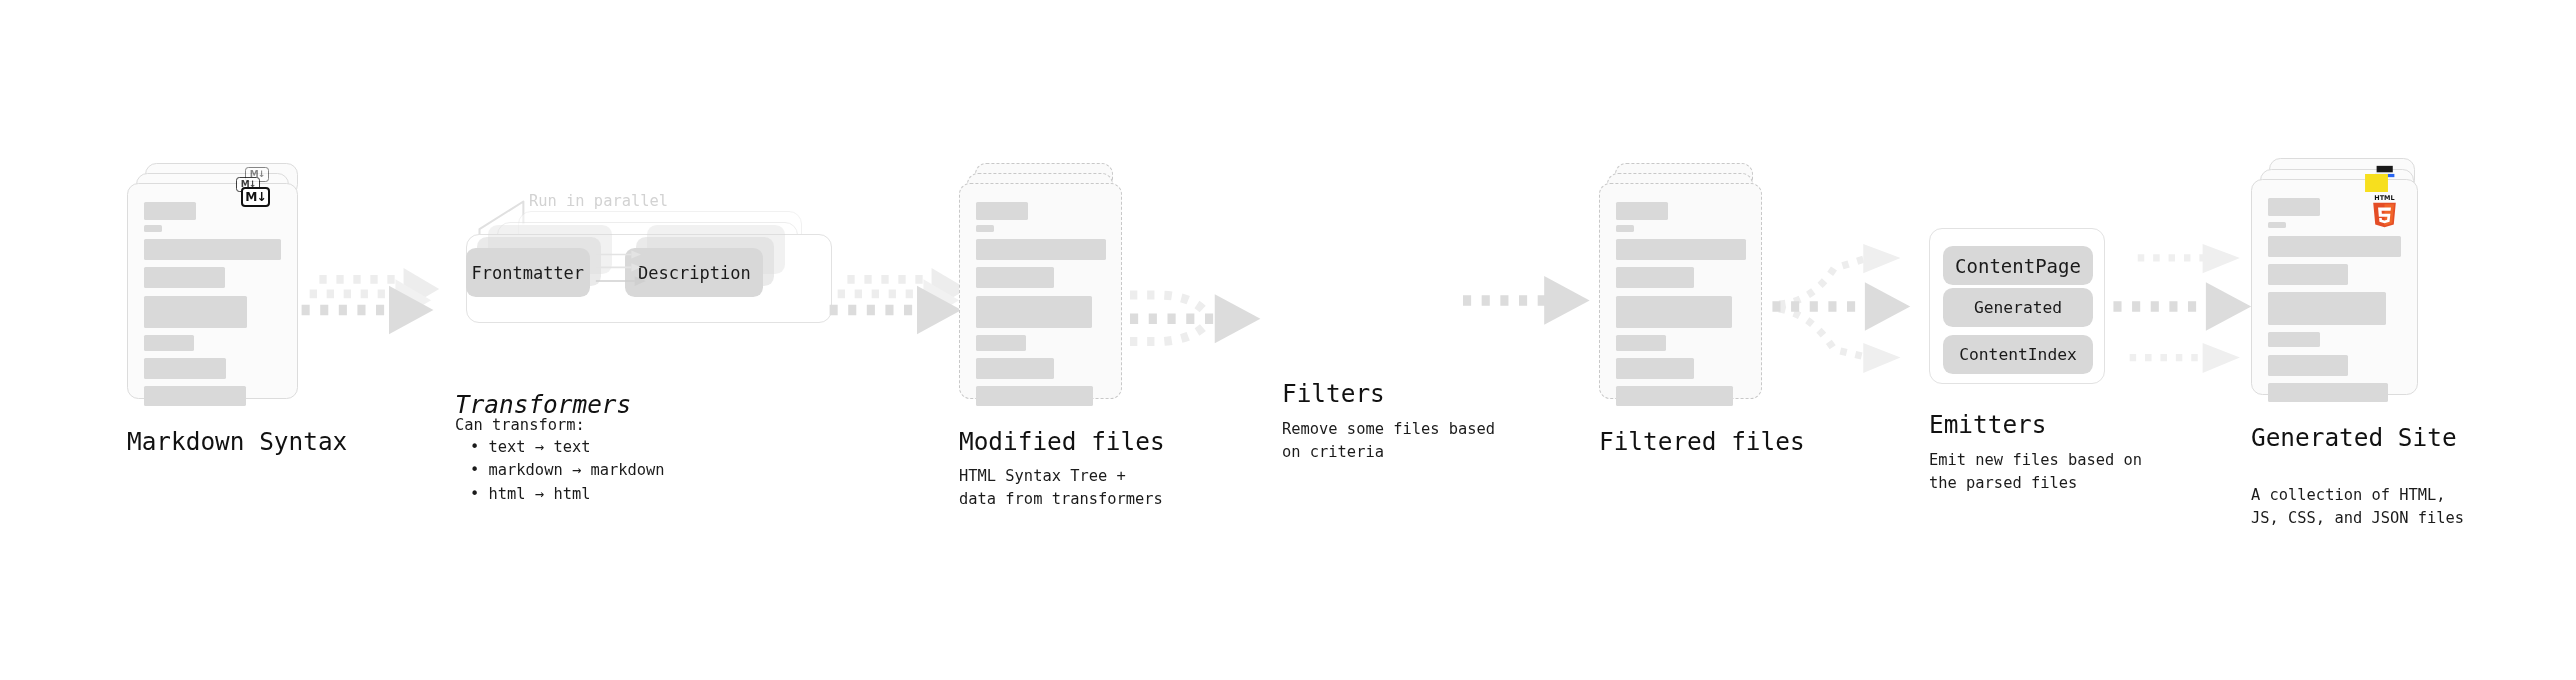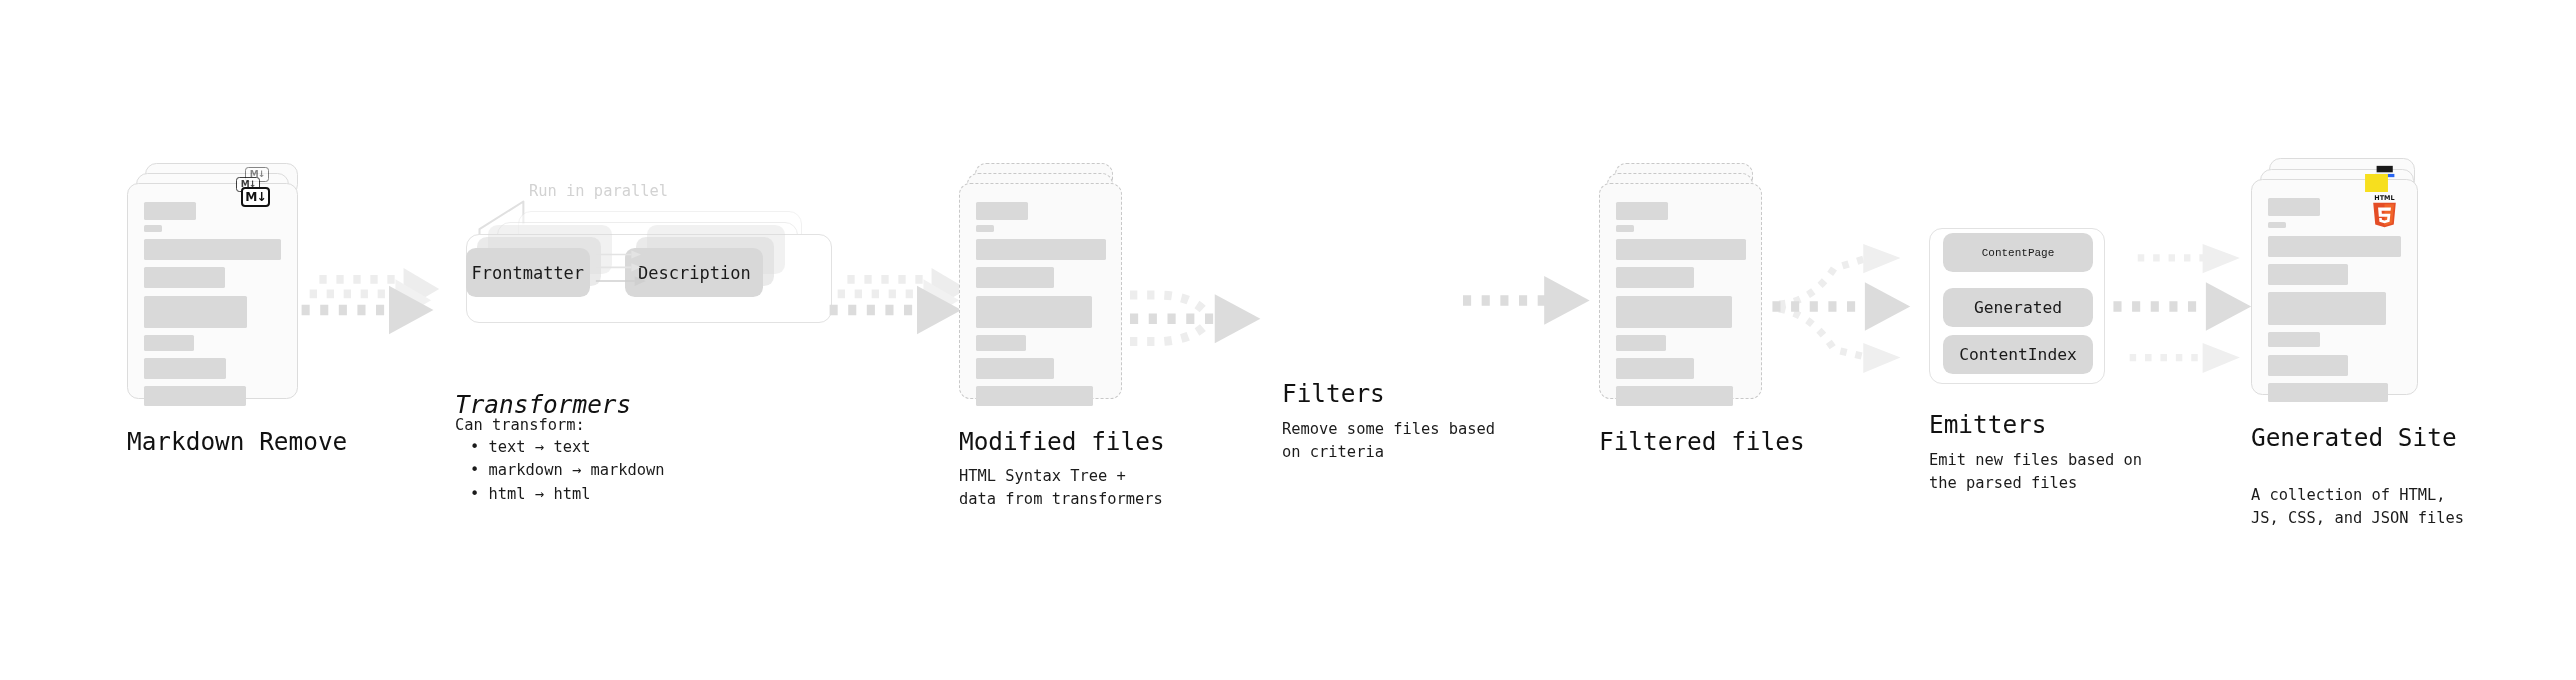--- a/index.html
+++ b/index.html
@@ -113,39 +113,39 @@
         <div class="ln" style="width:50px;height:15.4px;"></div>
         <div class="ln" style="width:82px;height:21px;"></div>
         <div class="ln" style="width:102px;height:19.5px;"></div>
       </div>
     </div>
 
     <div class="md-badge small badge" style="left:118px; top:4.1px; opacity:.5;">M↓</div>
     <div class="md-badge small badge" style="left:109px; top:14px; opacity:.8;">M↓</div>
     <div class="md-badge badge" style="left:114px; top:24.4px;">M↓</div>
   </div>
-  <div class="title" style="left:127px; top:427px;">Markdown Remove</div>
+  <div class="title" style="left:127px; top:427px;">Markdown Syntax</div>
 
   <svg class="deco" style="left:301px; top:268px;" width="163" height="89" viewBox="0 0 200 110">
     <g stroke="#ededed" stroke-width="11" stroke-dasharray="9 12" stroke-linecap="butt" fill="none">
       <line x1="22" y1="14" x2="140" y2="14"></line>
       <line x1="10" y1="32" x2="132" y2="32"></line>
     </g>
     <polygon points="126,0 170,26 126,52" fill="#ededed"></polygon>
     <polygon points="116,14 160,40 116,66" fill="#f1f1f1"></polygon>
     <g stroke="#dcdcdc" stroke-width="13" stroke-dasharray="10 13" fill="none">
       <line x1="0" y1="52" x2="120" y2="52"></line>
     </g>
     <polygon points="108,22 163,52 108,82" fill="#dcdcdc"></polygon>
   </svg>
 
   <svg class="deco" style="left:476px; top:195px;" width="98" height="65" viewBox="0 0 120 80">
     <path d="M4,72 L4,42 L58,8 L58,36" fill="none" stroke="#e0e0e0" stroke-width="2.5" stroke-linejoin="round"></path>
   </svg>
-  <div class="runlabel" style="left:529px; top:182px;text-align:right;">Run in parallel</div>
+  <div class="runlabel" style="left:529px; top:192px;text-align:right;">Run in parallel</div>
 
   <div class="node" style="left:455px; top:211px; width:382px; height:130px;">
     <div class="groupbox ghost" style="left:63px; top:0px; width:284px; height:88px; opacity:.45;"></div>
     <div class="groupbox ghost" style="left:42px; top:11.4px; width:301px; height:91px; opacity:.6;"></div>
     <div class="groupbox" style="left:11.4px; top:23px; width:366px; height:89px;">
       <div class="chip" style="left:21px; top:-9.8px; width:124px; height:49px; opacity:.35;"></div>
       <div class="chip" style="left:9.8px; top:1.6px; width:124px; height:49px; opacity:.55;"></div>
       <div class="chip" style="left:-1.6px; top:13px; width:124px; height:49px; font-size:17px;">Frontmatter</div>
 
       <div class="chip" style="left:180px; top:-9.8px; width:138px; height:49px; opacity:.35;"></div>
@@ -253,21 +253,21 @@
     </g>
     <polygon points="112,10 158,27 112,46" fill="#efefef"></polygon>
     <polygon points="112,132 158,150 112,169" fill="#efefef"></polygon>
     <g stroke="#dcdcdc" stroke-width="13" stroke-dasharray="10 13" fill="none">
       <line x1="0" y1="87" x2="122" y2="87"></line>
     </g>
     <polygon points="114,57 170,87 114,117" fill="#dcdcdc"></polygon>
   </svg>
 
   <div class="groupbox" style="left:1929px; top:228px; width:176px; height:156px;">
-    <div class="chip" style="left:13px; top:4px; width:150px; height:39px; font-size:11px;font-family:Liberation Mono, monospace;">ContentPage</div>
+    <div class="chip" style="left:13px; top:17px; width:150px; height:39px; font-size:19px;">ContentPage</div>
     <div class="chip" style="left:13px; top:59px; width:150px; height:39px; font-size:16.3px;">Generated</div>
     <div class="chip" style="left:13px; top:106px; width:150px; height:39px; font-size:16.3px;">ContentIndex</div>
   </div>
   <div class="title" style="left:1929px; top:410px;">Emitters</div>
   <div class="sub" style="left:1929px; top:449px;">Emit new files based on
 the parsed files</div>
 
   <svg class="deco" style="left:2113px; top:236px;" width="163" height="154" viewBox="0 0 200 190">
     <g stroke="#efefef" stroke-width="9" stroke-dasharray="8 11" fill="none">
       <line x1="30" y1="27" x2="116" y2="27"></line>

